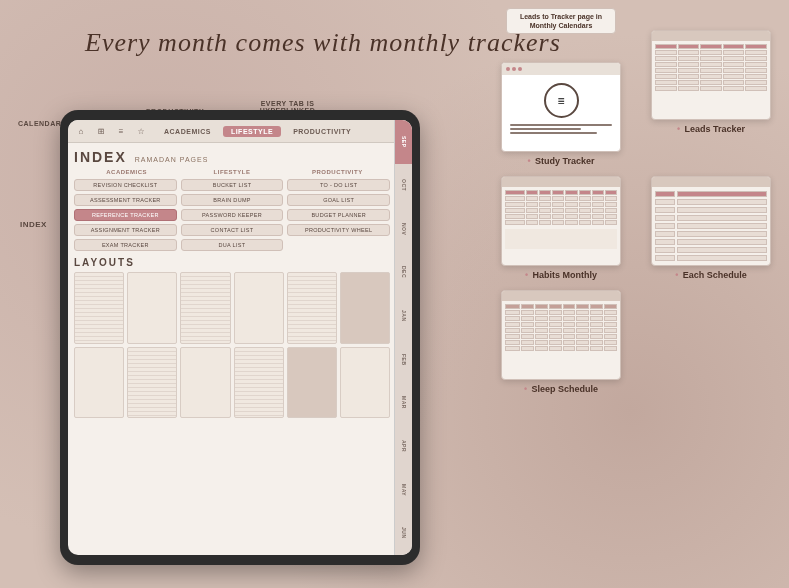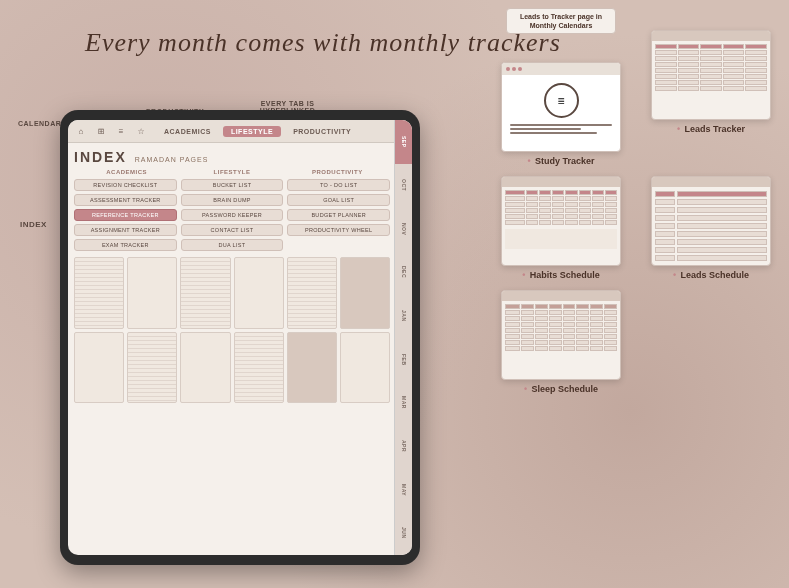--- a/index.html
+++ b/index.html
@@ -485,20 +485,21 @@
             </div>
             <div class="index-col">
               <div class="index-item">TO - DO LIST</div>
               <div class="index-item">GOAL LIST</div>
               <div class="index-item">BUDGET PLANNER</div>
               <div class="index-item">PRODUCTIVITY WHEEL</div>
             </div>
           </div>
 
           <div class="layouts-section">
+            <div class="layouts-title">LAYOUTS</div>
             <div class="layouts-grid">
               <div class="layout-thumb lined"></div>
               <div class="layout-thumb"></div>
               <div class="layout-thumb lined"></div>
               <div class="layout-thumb"></div>
               <div class="layout-thumb lined"></div>
               <div class="layout-thumb darker"></div>
               <div class="layout-thumb"></div>
               <div class="layout-thumb lined"></div>
               <div class="layout-thumb"></div>
@@ -685,21 +686,21 @@
           <div class="h-cell" style="flex:1;"></div>
           <div class="h-cell" style="flex:1;"></div>
           <div class="h-cell" style="flex:1;"></div>
           <div class="h-cell" style="flex:1;"></div>
         </div>
         <div style="background:#f0e8e0; height:20px; margin-top:3px;"></div>
       </div>
     </div>
     <div class="thumb-label">
       <span class="bullet-dot">•</span>
-      <span>Habits Schedule</span>
+      <span>Habits Monthly</span>
     </div>
   </div>
 
   <div class="thumb-card">
     <div class="thumb-preview tracker-thumb">
       <div class="tracker-header-bar"></div>
       <div class="schedule-rows">
         <div class="sched-row">
           <div class="sched-cell time" style="background:#c4868a;"></div>
           <div class="sched-cell wide" style="background:#c4868a;"></div>
@@ -733,21 +734,21 @@
           <div class="sched-cell wide"></div>
         </div>
         <div class="sched-row">
           <div class="sched-cell time"></div>
           <div class="sched-cell wide"></div>
         </div>
       </div>
     </div>
     <div class="thumb-label">
       <span class="bullet-dot">•</span>
-      <span>Leads Schedule</span>
+      <span>Each Schedule</span>
     </div>
   </div>
 
   <div class="thumb-card">
     <div class="thumb-preview tracker-thumb">
       <div class="tracker-header-bar"></div>
       <div style="padding:3px; display:flex; flex-direction:column; gap:1px;">
         <div style="display:flex; gap:1px;">
           <div class="sl-cell dark" style="width:15px;"></div>
           <div class="sl-cell dark" style="flex:1;"></div>

